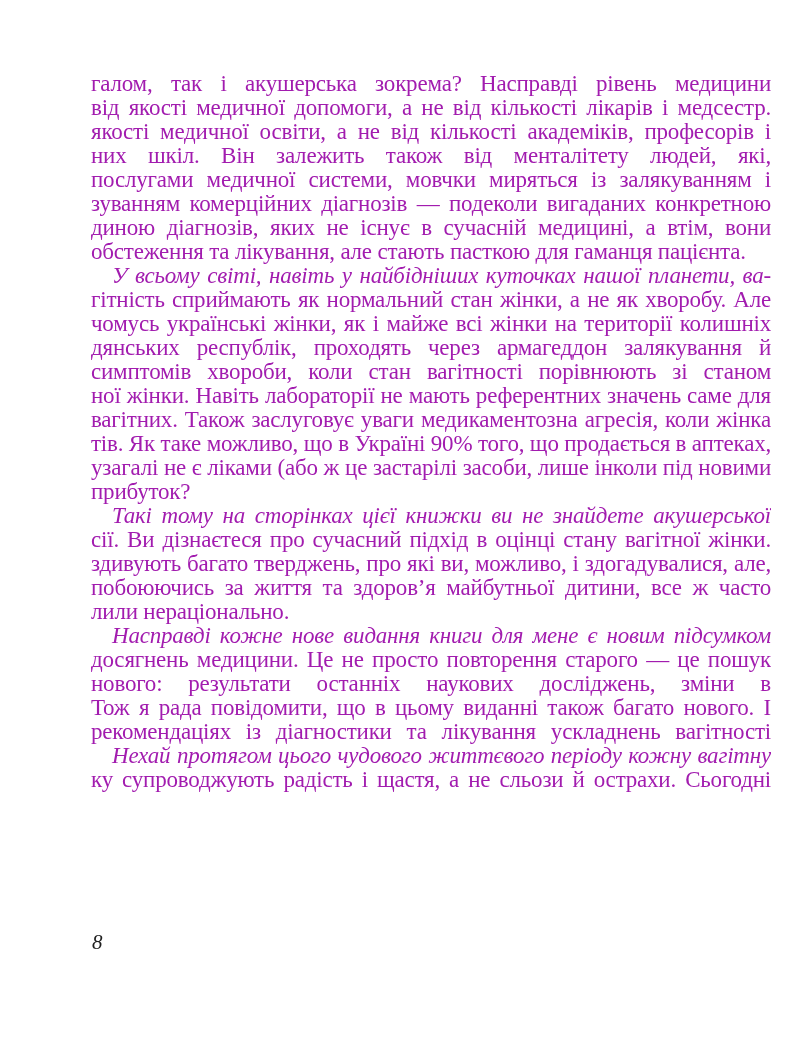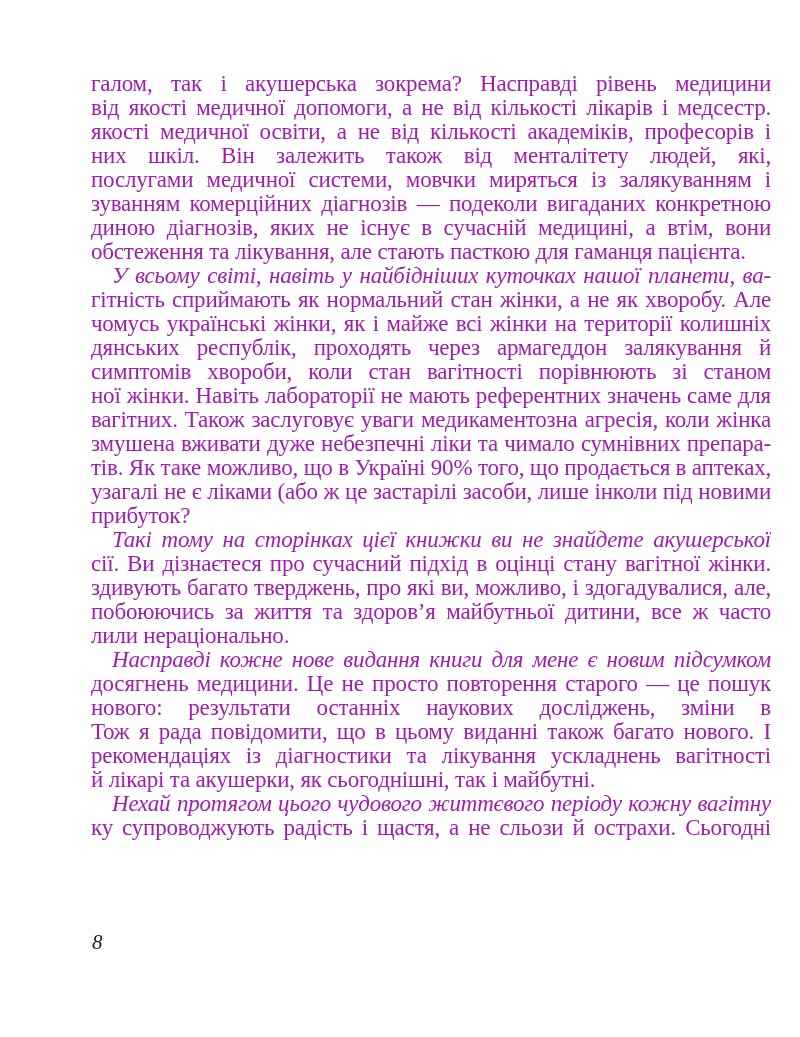--- a/index.html
+++ b/index.html
@@ -65,37 +65,35 @@
     <div class="line">диною діагнозів, яких не існує в сучасній медицині, а втім, вони дають</div>
     <div class="line plast">обстеження та лікування, але стають пасткою для гаманця пацієнта.</div>
 
     <div class="line indent">У всьому світі, навіть у найбідніших куточках нашої планети, ва-</div>
     <div class="line">гітність сприймають як нормальний стан жінки, а не як хворобу. Але</div>
     <div class="line">чомусь українські жінки, як і майже всі жінки на території колишніх ра-</div>
     <div class="line">дянських республік, проходять через армагеддон залякування й пошуку</div>
     <div class="line">симптомів хвороби, коли стан вагітності порівнюють зі станом невагіт-</div>
     <div class="line">ної жінки. Навіть лабораторії не мають референтних значень саме для</div>
     <div class="line">вагітних. Також заслуговує уваги медикаментозна агресія, коли жінка</div>
-    <div class="line">змушена вживати дуже небезпечні ліки та чимало сумнівних препара-</div>
     <div class="line">тів. Як таке можливо, що в Україні 90% того, що продається в аптеках,</div>
     <div class="line">узагалі не є ліками (або ж це застарілі засоби, лише інколи під новими</div>
     <div class="line plast">прибуток?</div>
 
     <div class="line indent">Такі тому на сторінках цієї книжки ви не знайдете акушерської агре-</div>
     <div class="line">сії. Ви дізнаєтеся про сучасний підхід в оцінці стану вагітної жінки. Вас</div>
     <div class="line">здивують багато тверджень, про які ви, можливо, і здогадувалися, але,</div>
     <div class="line">побоюючись за життя та здоров’я майбутньої дитини, все ж часто мис-</div>
     <div class="line plast">лили нераціонально.</div>
 
     <div class="line indent">Насправді кожне нове видання книги для мене є новим підсумком</div>
     <div class="line">досягнень медицини. Це не просто повторення старого — це пошук</div>
     <div class="line">нового: результати останніх наукових досліджень, зміни в міжнародних</div>
     <div class="line">Тож я рада повідомити, що в цьому виданні також багато нового. І мені</div>
     <div class="line">рекомендаціях із діагностики та лікування ускладнень вагітності тощо.</div>
-    <div class="line plast">й лікарі та акушерки, як сьогоднішні, так і майбутні.</div>
 
     <div class="line indent">Нехай протягом цього чудового життєвого періоду кожну вагітну жін-</div>
     <div class="line">ку супроводжують радість і щастя, а не сльози й острахи. Сьогодні над-</div>
 
   </div>
 
   <div class="page-number">8</div>
 </div>
 
 </body></html>

